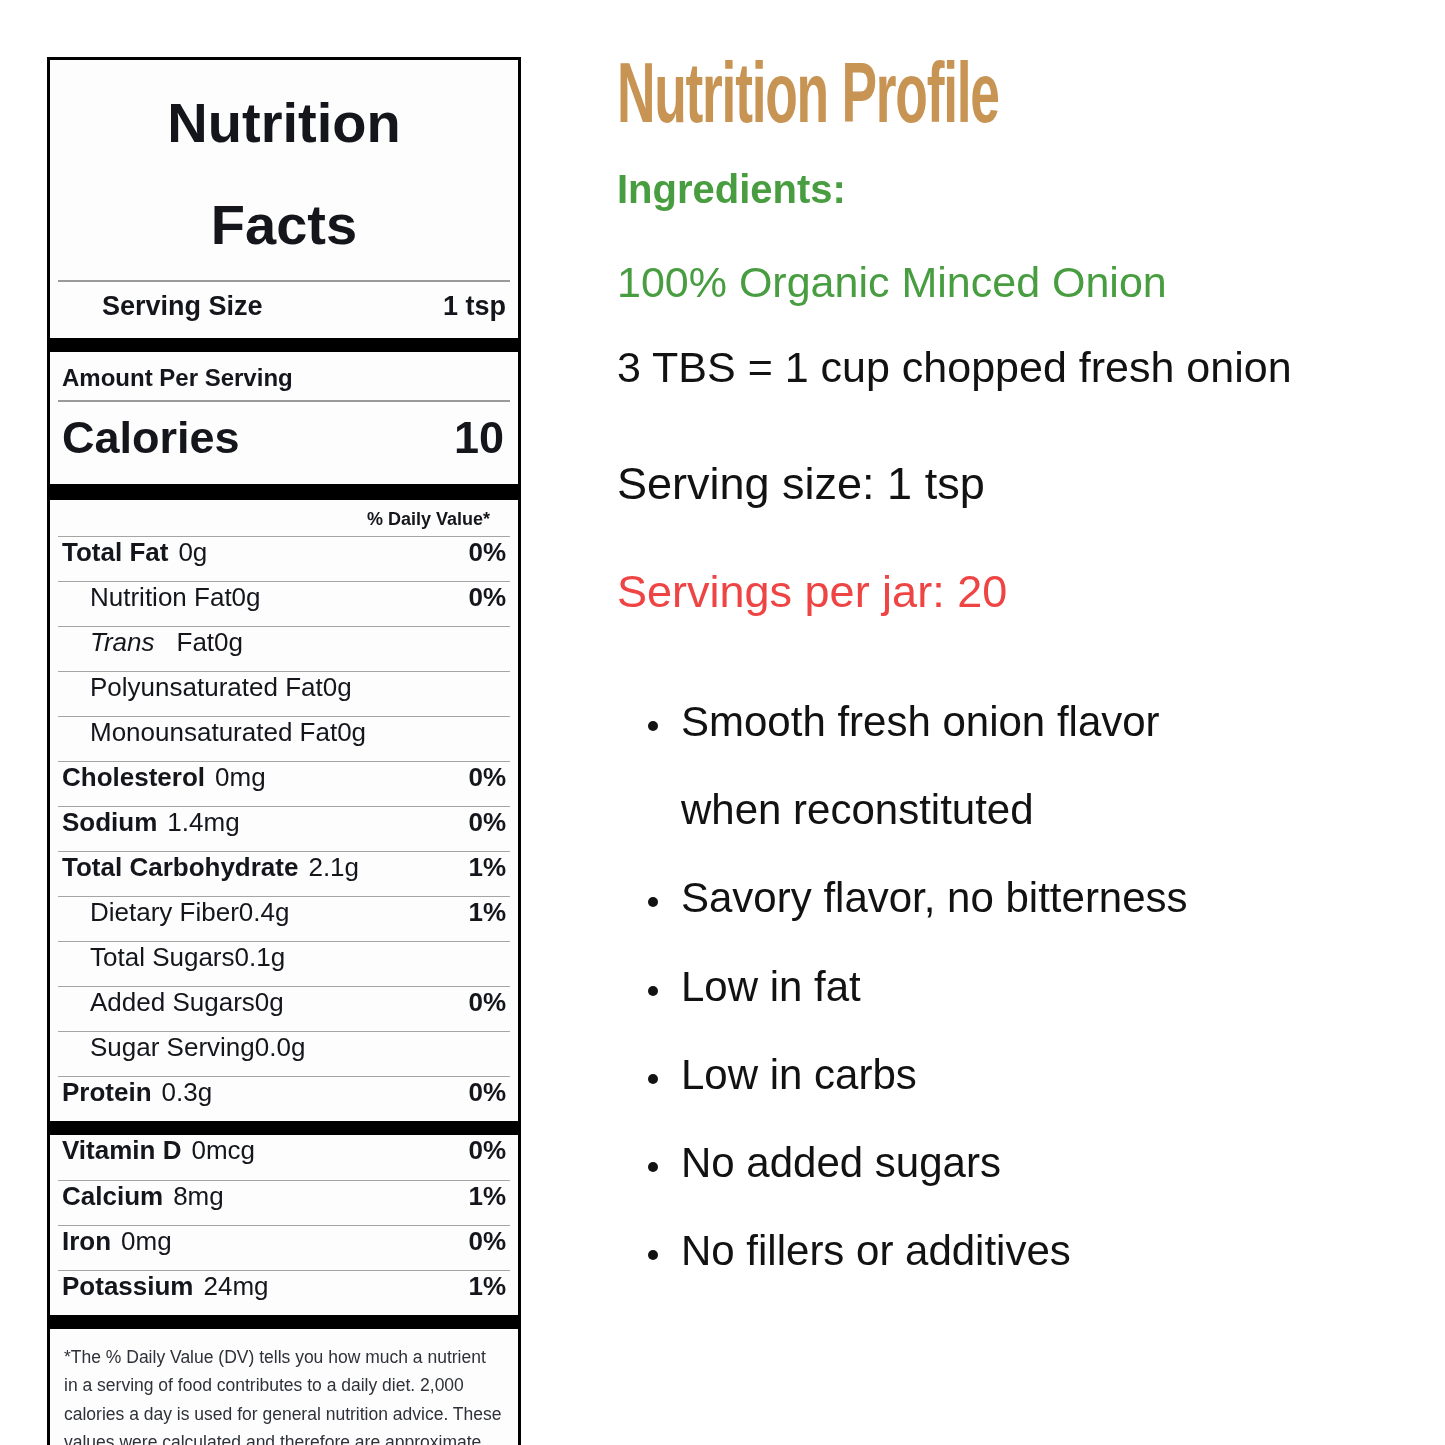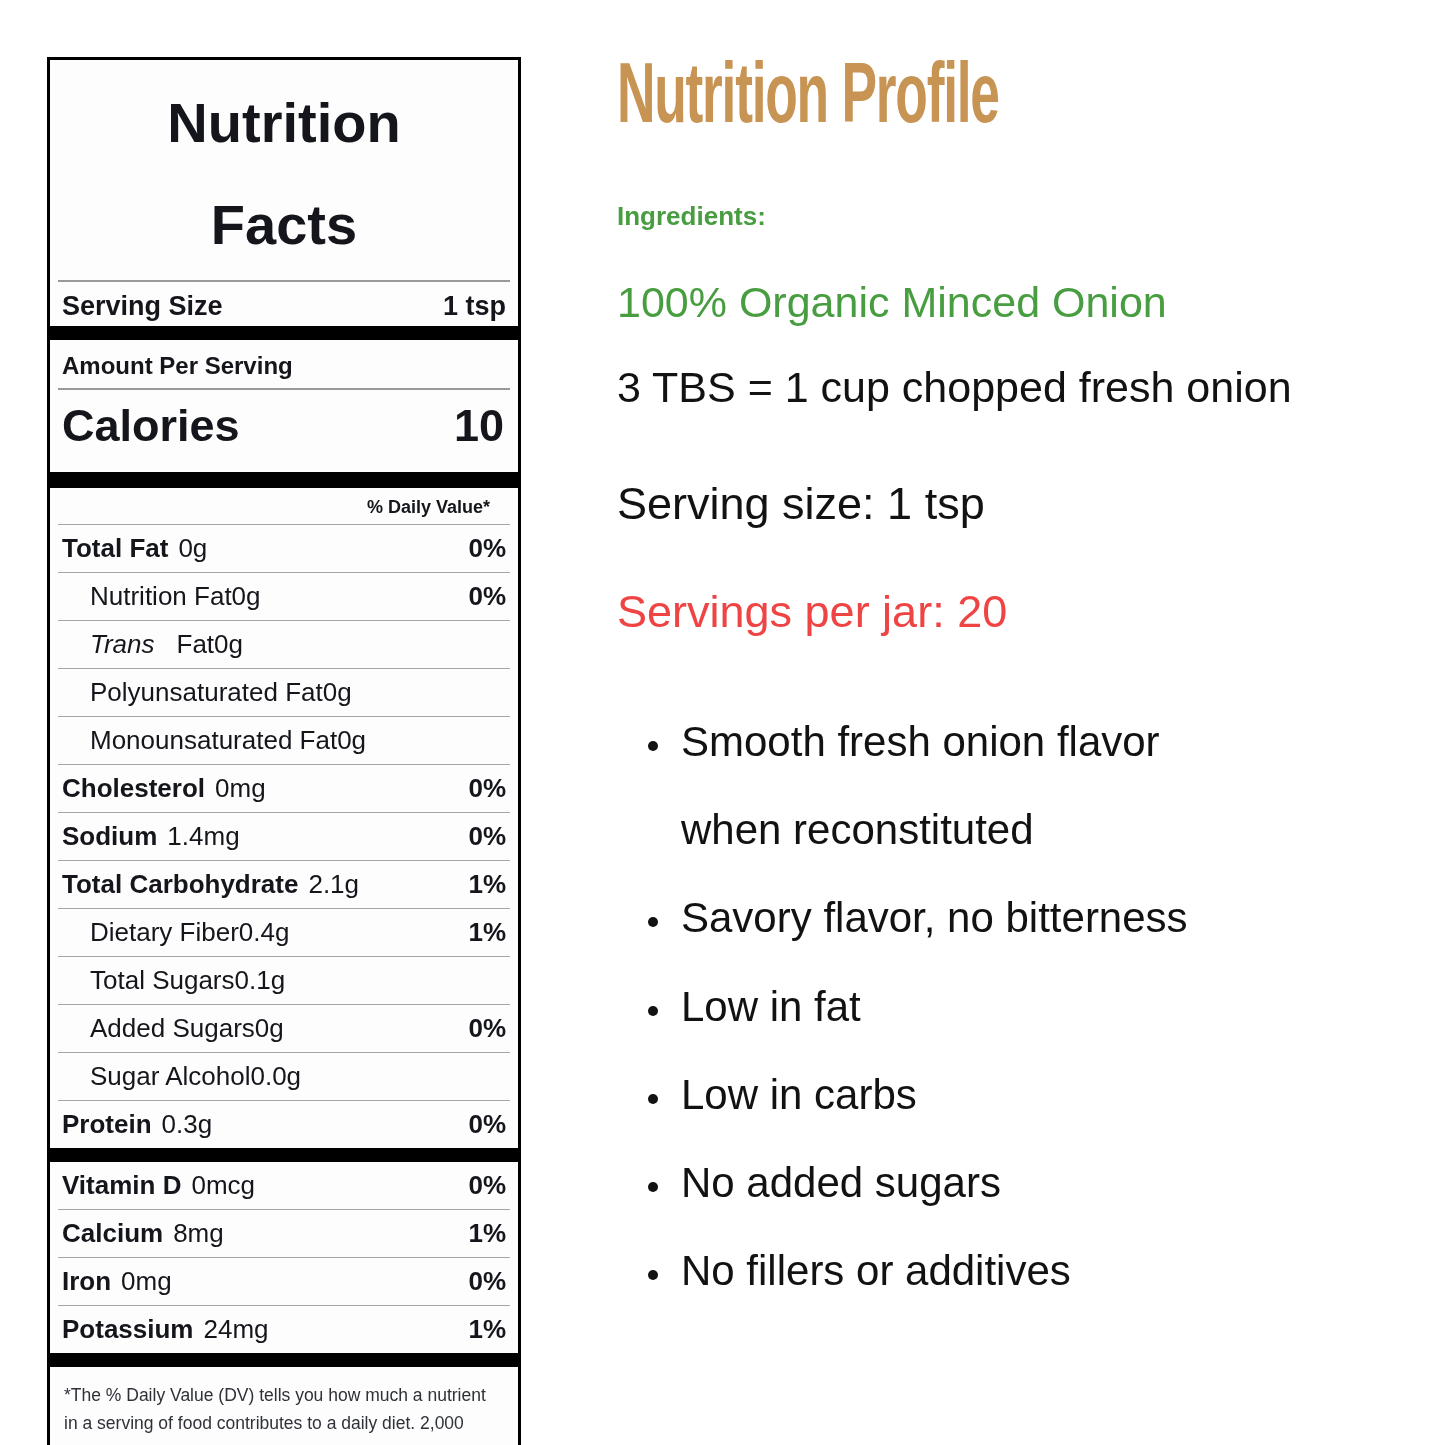--- a/index.html
+++ b/index.html
@@ -20,37 +20,38 @@
   }
   .nf-title {
     text-align: center; font-weight: bold; font-size: 56px;
     line-height: 1.82; padding: 12px 6px 4px 6px;
   }
   .nf-inset { margin: 0 8px; }
   .nf-thinline { border-top: 2px solid #9a9a9a; }
   .nf-serving-row {
     display: flex; justify-content: space-between;
     font-weight: bold; font-size: 27px;
-    padding: 9px 12px 4px 12px;
+    padding: 9px 12px 16px 12px;
+    margin-left: 40px;
   }
   .nf-bar { height: 14px; background: #000; }
   .nf-amount { font-size: 24px; font-weight: bold; padding: 12px 12px 8px 12px; }
   .nf-calories-row {
     display: flex; justify-content: space-between; align-items: baseline;
     font-weight: bold; font-size: 45px;
     padding: 10px 14px 20px 12px;
     gap: 16px;
   }
   .nf-bar-big { height: 16px; background: #000; }
   .nf-dv-head { text-align: right; font-size: 18px; font-weight: bold; padding: 9px 28px 6px 12px; }
   .nf-rows { margin: 0 8px; }
   .nf-row {
     display: flex; align-items: baseline;
     border-top: 1px solid #a5a5a5;
-    font-size: 26px; padding: 8px 4px 8px 4px; min-height: 45px;
+    font-size: 26px; padding: 0 4px 8px 4px; min-height: 45px;
   }
   .nf-row.noline { border-top: none; }
   .nf-row .name { font-weight: bold; }
   .nf-row .name.sub { padding-left: 28px; font-weight: normal; }
   .nf-row .name.i { font-style: italic; }
   .nf-row .val { font-weight: normal; margin-left: 10px; }
   .nf-row .val.tight { margin-left: 0; }
   .nf-row .val.gap { margin-left: 22px; }
   .nf-row .dv { margin-left: auto; font-weight: bold; }
   .nf-footnote {
@@ -61,21 +62,21 @@
   
   .profile { margin-left: 96px; padding-top: 0; width: 770px; }
   .profile-heading {
     color: var(--heading, #c79454);
     font-size: 86px; font-weight: bold; letter-spacing: -2px;
     transform: scaleX(0.62); transform-origin: left top;
     white-space: nowrap; line-height: 1.0; margin-top: -8px;
   }
   .ingredients-label {
     color: var(--green, #479d3f);
-    font-size: 26px; font-weight: bold; margin-top: 66px;
+    font-size: 40px; font-weight: bold; margin-top: 32px;
   }
   .ingredient-line {
     color: var(--green, #479d3f);
     font-size: 43px; margin-top: 46px;
   }
   .conversion-line { font-size: 43px; margin-top: 36px; color: #121212; }
   .serving-line { font-size: 45px; margin-top: 66px; color: #121212; }
   .servings-line { font-size: 45px; margin-top: 56px; color: #ef4444; }
   .benefits { margin-top: 60px; padding-left: 58px; }
   .benefits li {
@@ -163,21 +164,21 @@
       <div class="nf-row">
         <span class="name sub">Total Sugars</span>
         <span class="val tight">0.1g</span>
       </div>
       <div class="nf-row">
         <span class="name sub">Added Sugars</span>
         <span class="val tight">0g</span>
         <span class="dv">0%</span>
       </div>
       <div class="nf-row">
-        <span class="name sub">Sugar Alcohol</span>
+        <span class="name sub">Sugar Serving</span>
         <span class="val tight">0.0g</span>
       </div>
       <div class="nf-row">
         <span class="name">Protein</span>
         <span class="val">0.3g</span>
         <span class="dv">0%</span>
       </div>
     </div>
 
     <div class="nf-bar"></div>

